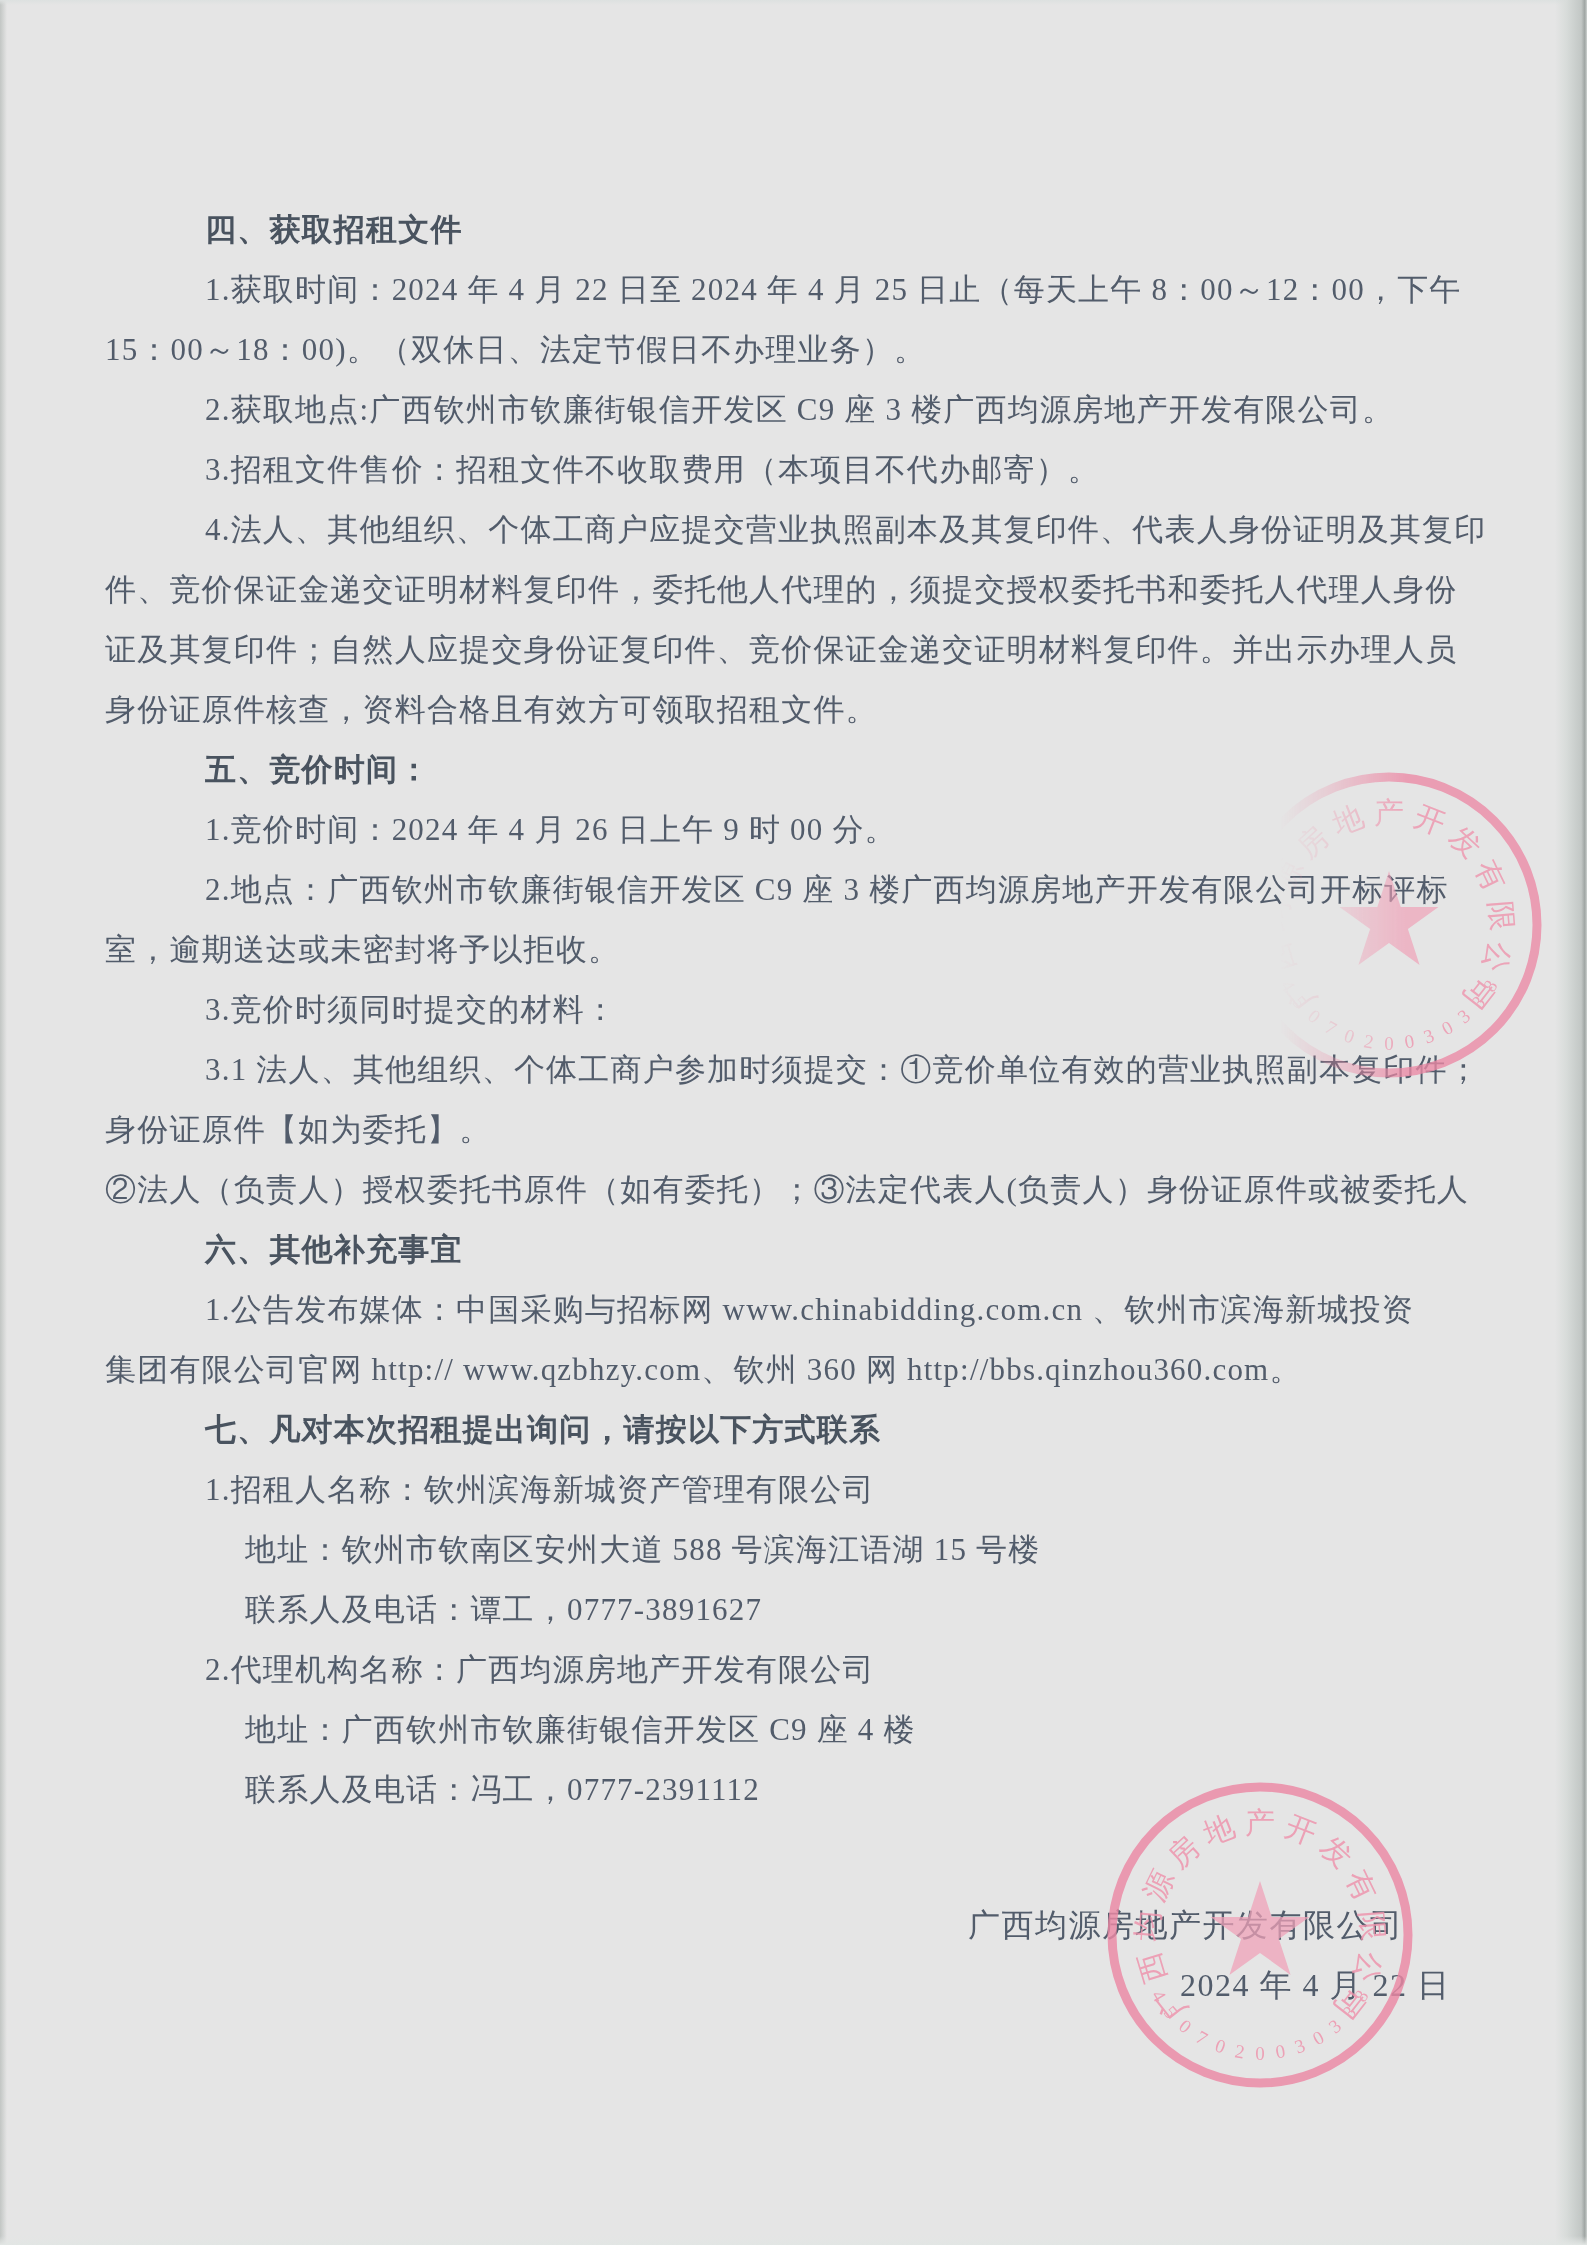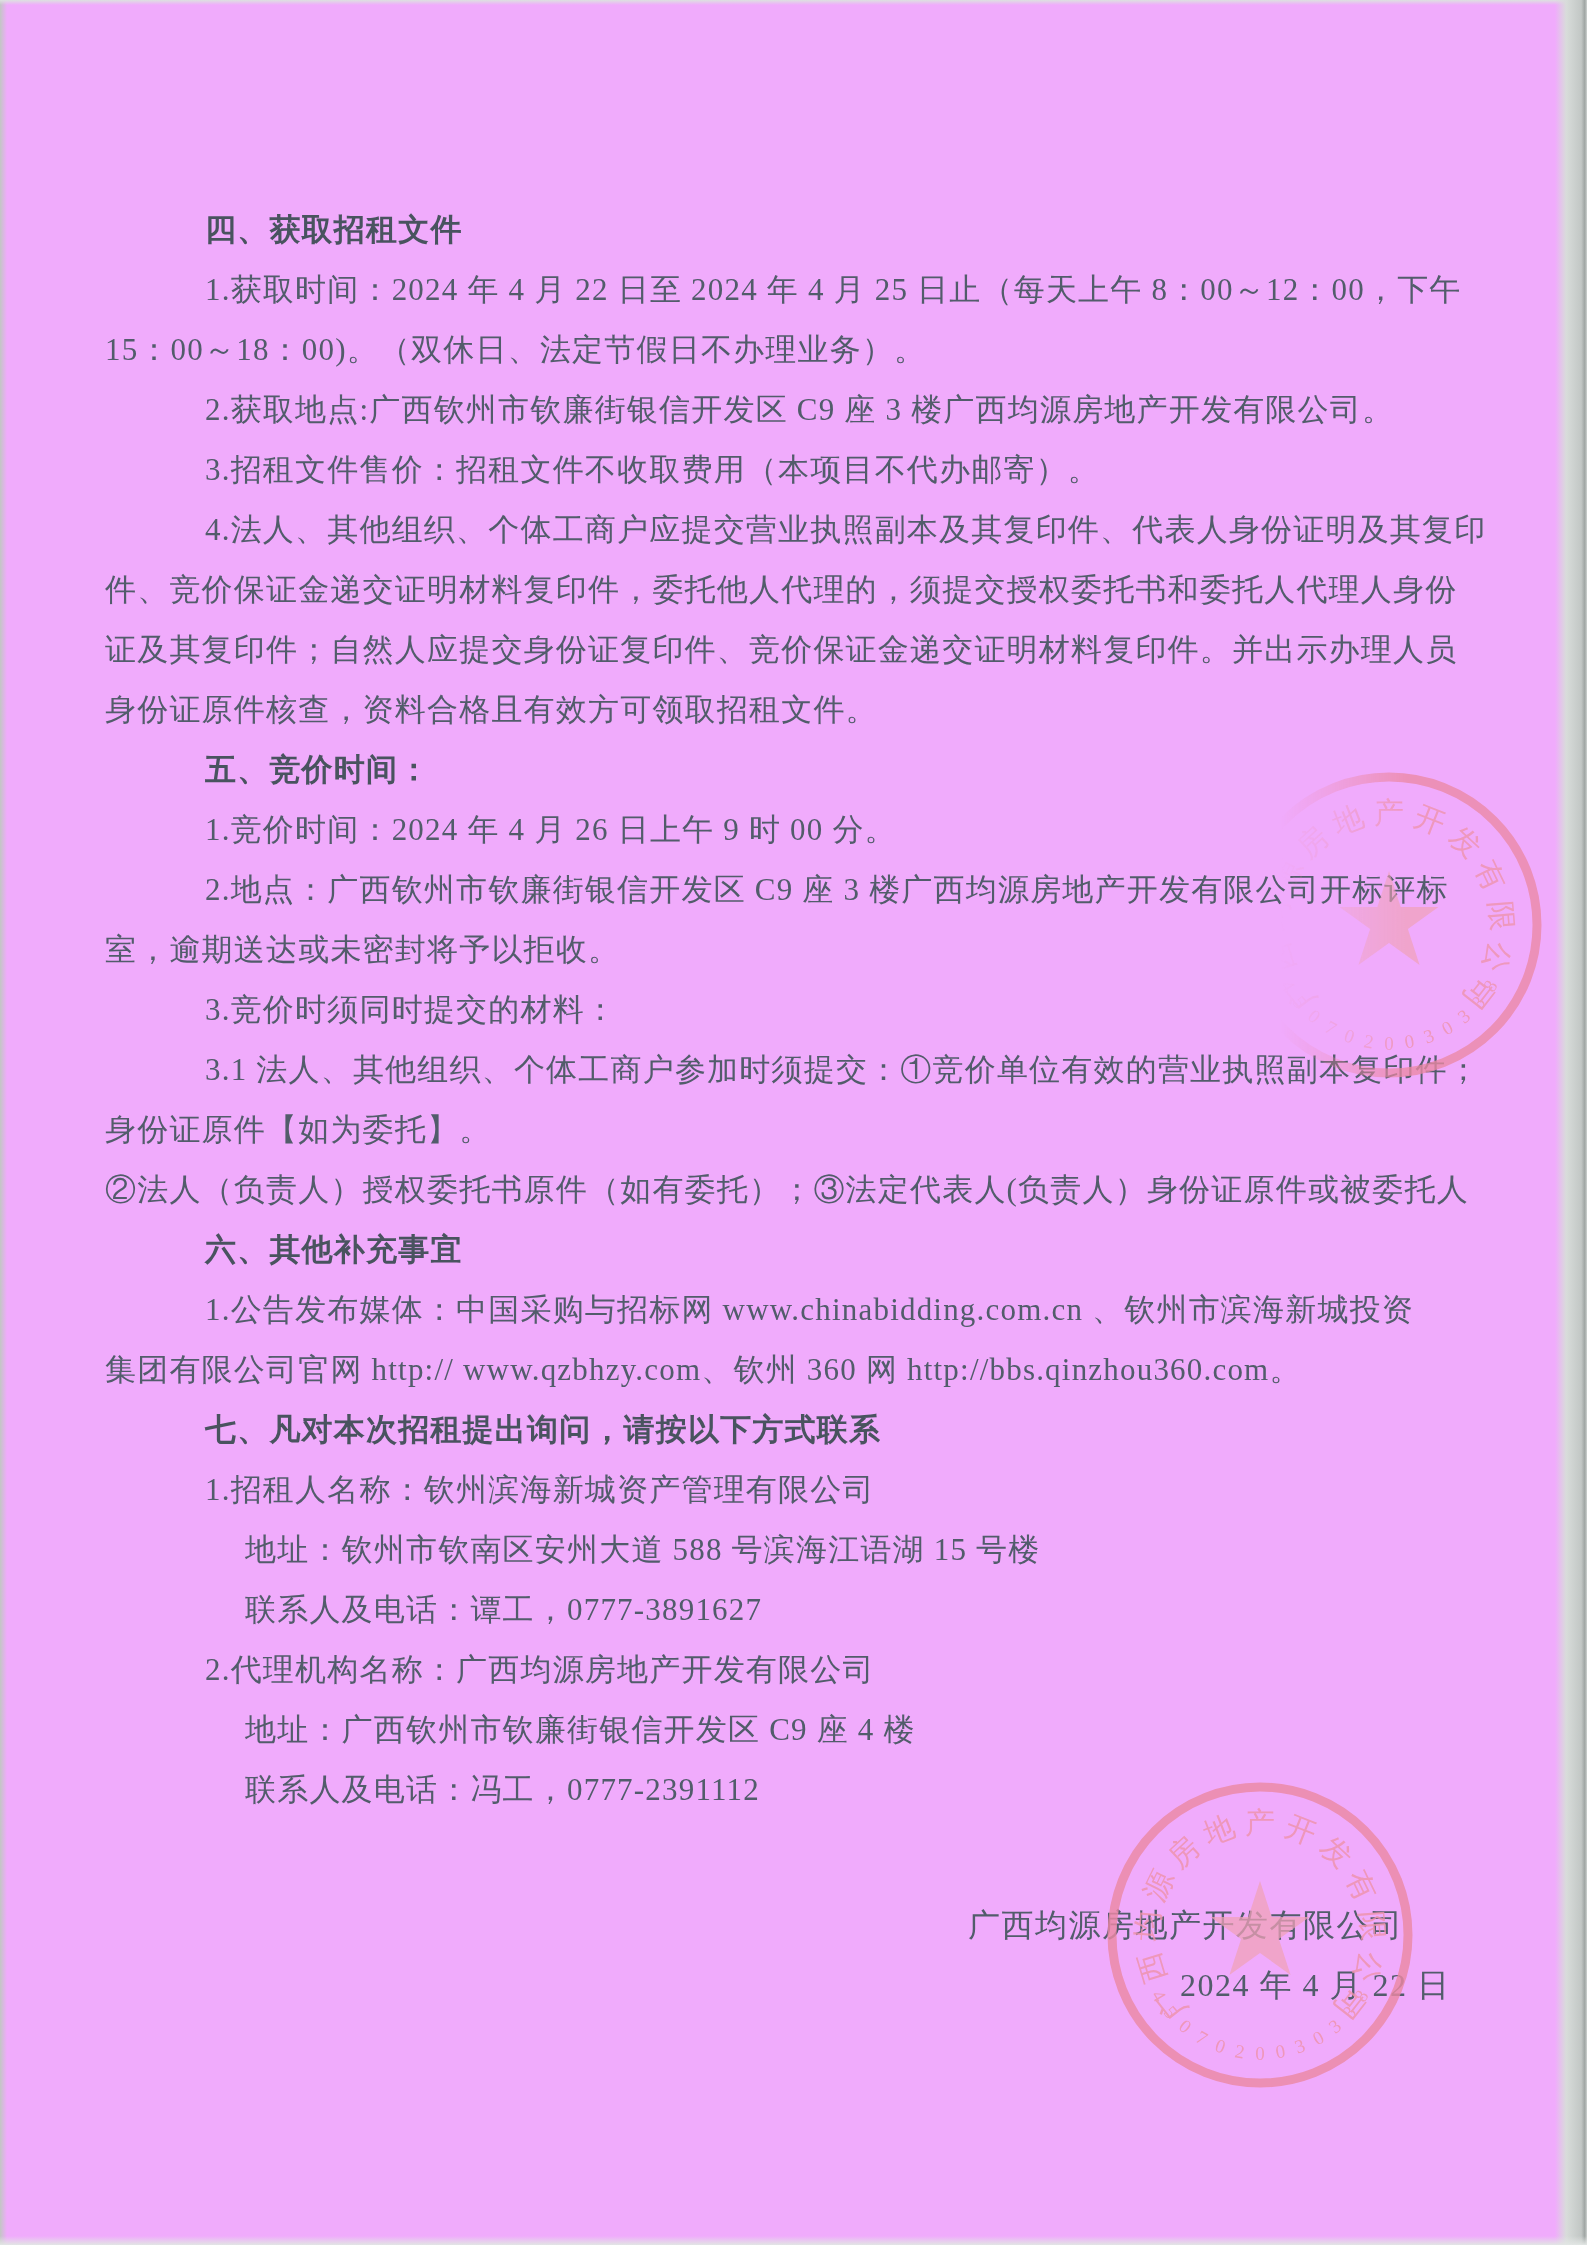--- a/index.html
+++ b/index.html
@@ -1,19 +1,19 @@
 <!DOCTYPE html>
 <html><head>
 <meta charset="utf-8">
 <style>
   html,body{margin:0;padding:0;background:#888;}
   #page{
     position:relative;
     width:1587px;height:2245px;
-    background:#f0abfc;
+    background:#e5e5e5;
     overflow:hidden;
     font-family:"Liberation Serif","DejaVu Serif",serif;
   }
   
   .edge{position:absolute;pointer-events:none;}
   #edge-left{left:0;top:0;width:7px;height:100%;
     background:linear-gradient(to right,#c2c6c4,rgba(242,246,245,0));}
   #edge-top{left:0;top:0;width:100%;height:5px;
     background:linear-gradient(to bottom,#dde1e0,rgba(242,246,245,0));}
   #edge-right{right:0;top:0;width:32px;height:100%;

